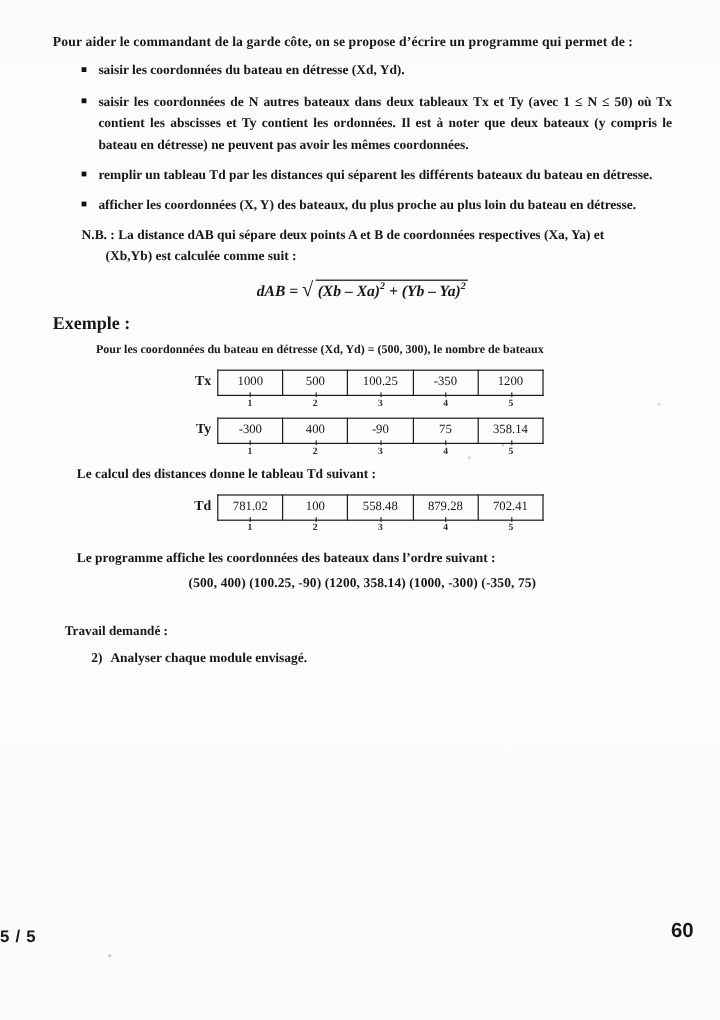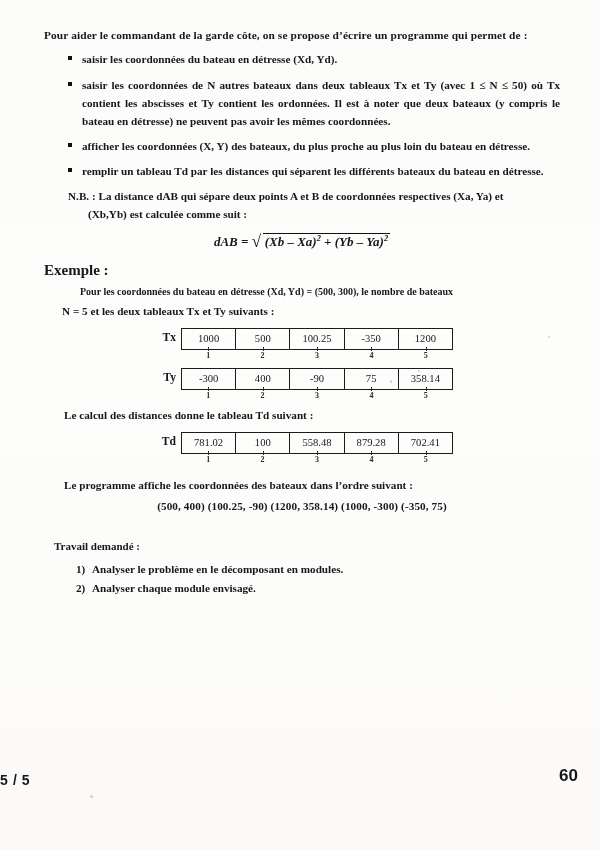--- a/index.html
+++ b/index.html
@@ -245,25 +245,25 @@
       <li>
         <span class="sq"></span>
         <span>saisir les coordonnées du bateau en détresse (Xd, Yd).</span>
       </li>
       <li>
         <span class="sq"></span>
         <span>saisir les coordonnées de N autres bateaux dans deux tableaux Tx et Ty (avec 1 ≤ N ≤ 50) où Tx contient les abscisses et Ty contient les ordonnées. Il est à noter que deux bateaux (y compris le bateau en détresse) ne peuvent pas avoir les mêmes coordonnées.</span>
       </li>
       <li>
         <span class="sq"></span>
+        <span>remplir un tableau Td par les distances qui séparent les différents bateaux du  bateau en détresse.</span>
+      </li>
+      <li>
+        <span class="sq"></span>
         <span>afficher les coordonnées (X, Y) des bateaux, du plus proche au plus loin du bateau en détresse.</span>
-      </li>
-      <li>
-        <span class="sq"></span>
-        <span>remplir un tableau Td par les distances qui séparent les différents bateaux du  bateau en détresse.</span>
       </li>
     </ul>
 
     <p class="nb">
       <span>N.B. :</span>
       <span>La distance dAB qui sépare deux points A et B de coordonnées respectives (Xa, Ya) et</span>
       <span class="cont">(Xb,Yb) est calculée comme suit :</span>
     </p>
 
     <div class="formula">
@@ -272,21 +272,20 @@
         <span class="radicand">
           <span>(Xb – Xa)</span><sup>2</sup>
           <span>+</span>
           <span>(Yb – Ya)</span><sup>2</sup>
         </span>
       </span>
     </div>
 
     <p class="heading">Exemple :</p>
     <p class="para-indent">Pour les coordonnées du bateau en détresse (Xd, Yd) = (500, 300), le nombre de bateaux</p>
-    <p class="para-indent2">N = 5 et les deux tableaux Tx et Ty suivants :</p>
 
     <div class="array-block">
       <div class="array-label">Tx</div>
       <div class="array-wrap">
         <table class="arr">
           <tbody>
               <tr>
             <td>1000</td>
             <td>500</td>
             <td>100.25</td>
@@ -354,23 +353,20 @@
         </div>
       </div>
     </div>
 
     <p class="para-plain" style="margin-top:12px;">Le programme affiche les coordonnées des bateaux dans l’ordre suivant :</p>
     <p class="result-line">(500, 400) (100.25, -90) (1200, 358.14) (1000, -300) (-350, 75)</p>
 
     <p class="work-title">Travail demandé :</p>
     <ol class="tasks">
       <li>
-        <span class="num">1)</span><span>Analyser le problème en le décomposant en modules.</span>
-      </li>
-      <li>
         <span class="num">2)</span><span>Analyser chaque module envisagé.</span>
       </li>
     </ol>
 
   </div>
 
   <div class="footer-pages">5 / 5</div>
   <div class="folio">60</div>
 
 </div>

